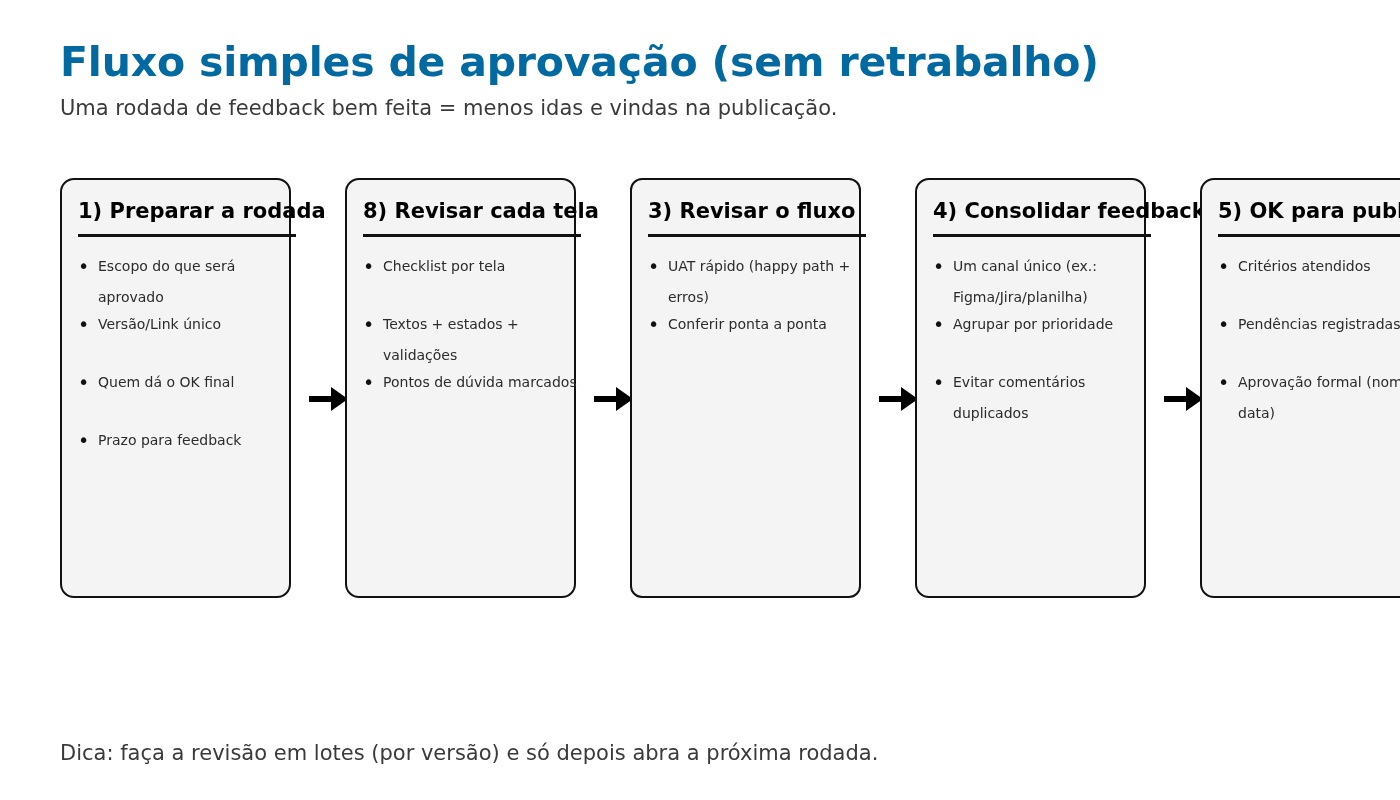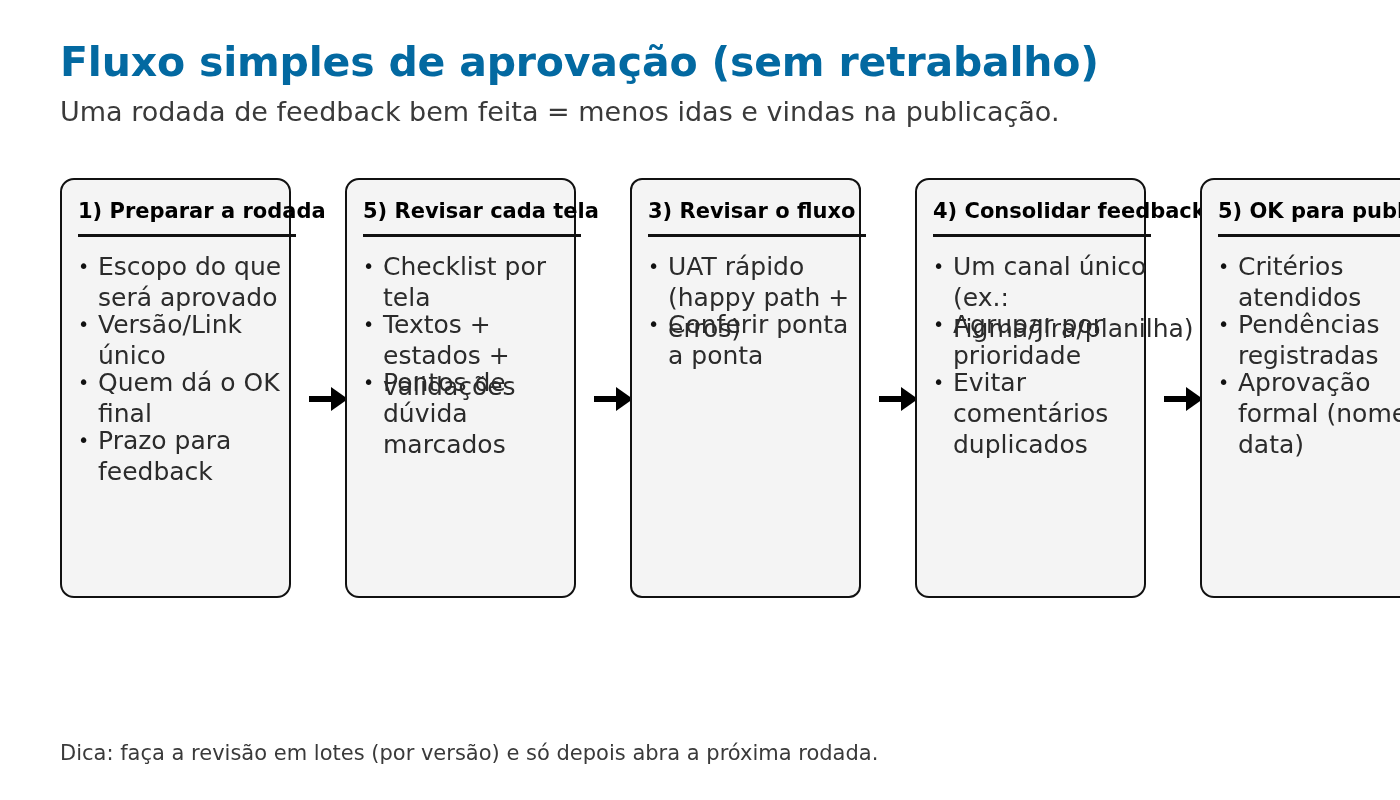--- a/index.html
+++ b/index.html
@@ -23,21 +23,21 @@
     font-size: 41px;
     font-weight: bold;
     color: #0369a1;
     letter-spacing: -0.2px;
     white-space: nowrap;
   }
   .page-subtitle {
     position: absolute;
     left: 60px;
     top: 96px;
-    font-size: 27px;
+    font-size: 21px;
     color: #3a3a3a;
     white-space: nowrap;
   }
 
   
   .flow-strip {
     position: absolute;
     left: 60px;
     top: 178px;
     width: 1400px;
@@ -75,21 +75,21 @@
 
   .bullet-list {
     position: relative;
     height: 320px;
   }
 
   .bullet-item {
     position: absolute;
     left: 0;
     width: 222px;
-    font-size: 25px;
+    font-size: 14px;
     line-height: 31px;
     color: #2b2b2b;
     padding-left: 20px;
     box-sizing: border-box;
   }
   .bullet-item::before {
     content: "\2022";
     position: absolute;
     left: 0;
     top: 0;
@@ -151,21 +151,21 @@
         <div class="bullet-item" style="top: 58px;">Versão/Link único</div>
         <div class="bullet-item" style="top: 116px;">Quem dá o OK final</div>
         <div class="bullet-item" style="top: 174px;">Prazo para feedback</div>
       </div>
     </div>
     <div class="flow-arrow" style="left: 249px;">
       <div class="arrow-shaft"></div>
       <div class="arrow-head"></div>
     </div>
     <div class="step-card" style="left: 285px;">
-      <div class="step-title">5) Revisar cada tela</div>
+      <div class="step-title">8) Revisar cada tela</div>
       <div class="title-rule"></div>
       <div class="bullet-list">
         <div class="bullet-item" style="top: 0px;">Checklist por tela</div>
         <div class="bullet-item" style="top: 58px;">Textos + estados + validações</div>
         <div class="bullet-item" style="top: 116px;">Pontos de dúvida marcados</div>
       </div>
     </div>
     <div class="flow-arrow" style="left: 534px;">
       <div class="arrow-shaft"></div>
       <div class="arrow-head"></div>

